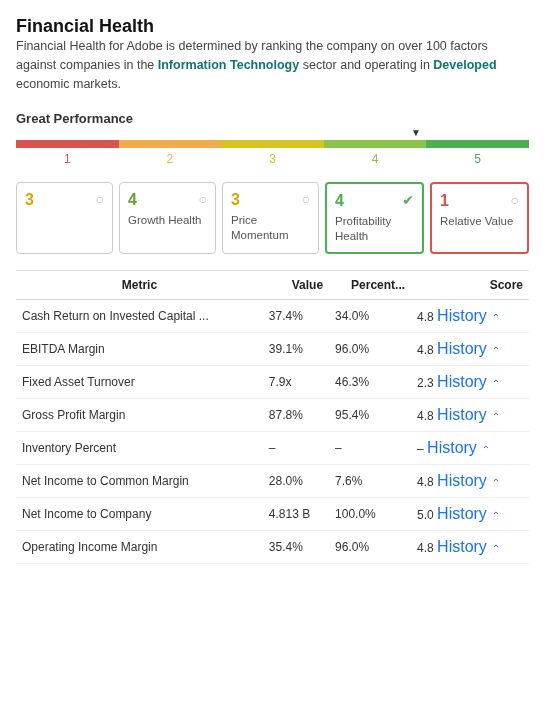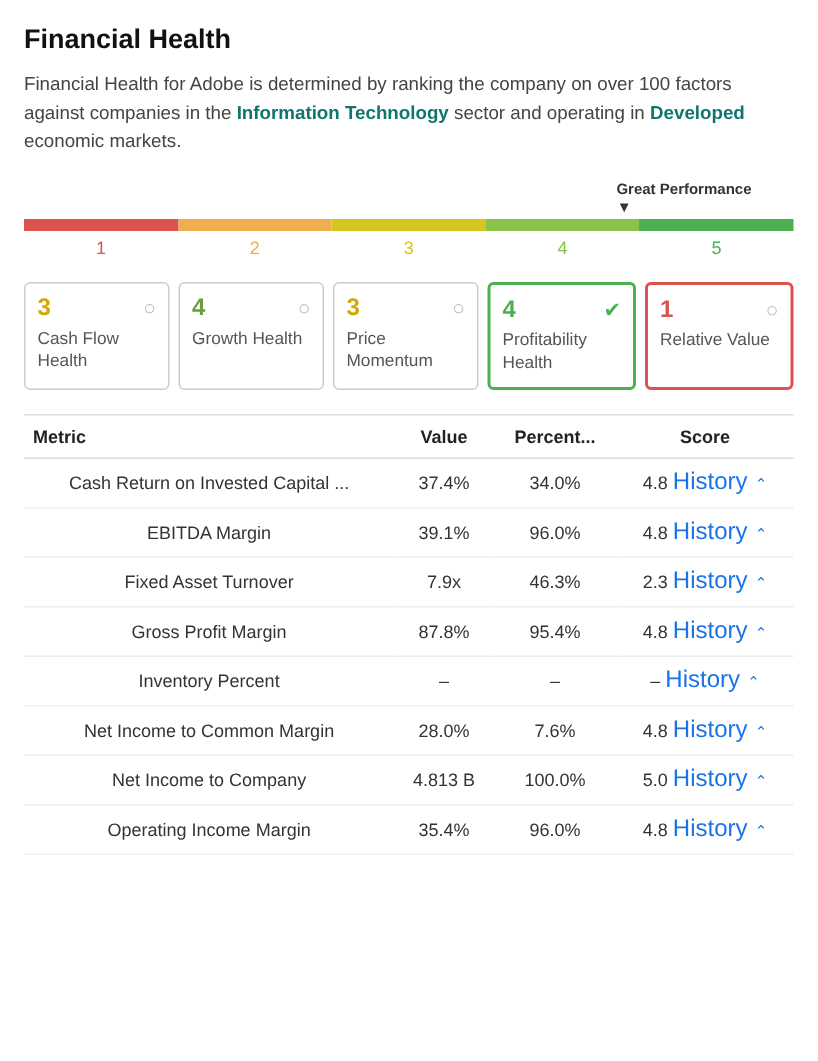--- a/index.html
+++ b/index.html
@@ -7,38 +7,38 @@
       font-family: Arial, sans-serif;
       font-size: 13px;
       color: #333;
       background: #fff;
       width: 545px;
       padding: 16px;
     }
     h2 {
       font-size: 18px;
       font-weight: bold;
-      margin-bottom: 10px;
+      margin-bottom: 0;
       color: #111;
     }
     .description {
       font-size: 12.5px;
       line-height: 1.5;
       color: #444;
       margin-bottom: 18px;
     }
     .description strong { font-weight: bold; color: #0f766e; }
 
     
     .rating-section {
       margin-bottom: 16px;
     }
     .great-performance-label {
-      text-align: right;
-      font-size: 10px;
+      text-align: left;
+      font-size: 13px;
       font-weight: bold;
       color: #333;
       padding-right: 28px;
       margin-bottom: 2px;
       position: relative;
     }
     .great-performance-label::after {
       content: '▼';
       font-size: 10px;
       position: absolute;
@@ -130,35 +130,34 @@
     }
     table {
       width: 100%;
       border-collapse: collapse;
     }
     thead tr {
       border-top: 1px solid #ddd;
       border-bottom: 1px solid #ddd;
     }
     th {
-      text-align: left;
+      text-align: center;
       font-size: 12px;
       font-weight: bold;
       padding: 7px 6px;
       color: #222;
     }
     th:not(:first-child) {
-      text-align: center;
+      text-align: right;
     }
     td {
       padding: 7px 6px;
       font-size: 12px;
       color: #333;
       border-bottom: 1px solid #eee;
-      text-align: center;
     }
     .history-link {
       color: #1a73e8;
       font-size: 16px;
       cursor: pointer;
     }
     .chevron-up {
       color: #1a73e8;
       font-size: 10px;
       margin-left: 2px;
@@ -188,21 +187,21 @@
   <div class="bar-numbers">
     <div class="bar-num bar-num-1">1</div>
     <div class="bar-num bar-num-2">2</div>
     <div class="bar-num bar-num-3">3</div>
     <div class="bar-num bar-num-4">4</div>
     <div class="bar-num bar-num-5">5</div>
   </div>
 </div>
 
 <div class="cards-row" id="cards-row">
-    <div class="card"><span class="card-score yellow">3</span><span class="card-check gray">○</span><div class="card-label">Cash Flow Health</div></div>
+    <div class="card"><span class="card-score yellow">3</span><span class="card-check gray">○</span></div>
     <div class="card"><span class="card-score green-dark">4</span><span class="card-check gray">○</span><div class="card-label">Growth Health</div></div>
     <div class="card"><span class="card-score yellow">3</span><span class="card-check gray">○</span><div class="card-label">Price Momentum</div></div>
     <div class="card highlighted"><span class="card-score green">4</span><span class="card-check green">✔</span><div class="card-label">Profitability Health</div></div>
     <div class="card red-border"><span class="card-score red">1</span><span class="card-check gray">○</span><div class="card-label">Relative Value</div></div>
   </div>
 
 <div class="table-container">
   <table>
     <thead>
       <tr>

